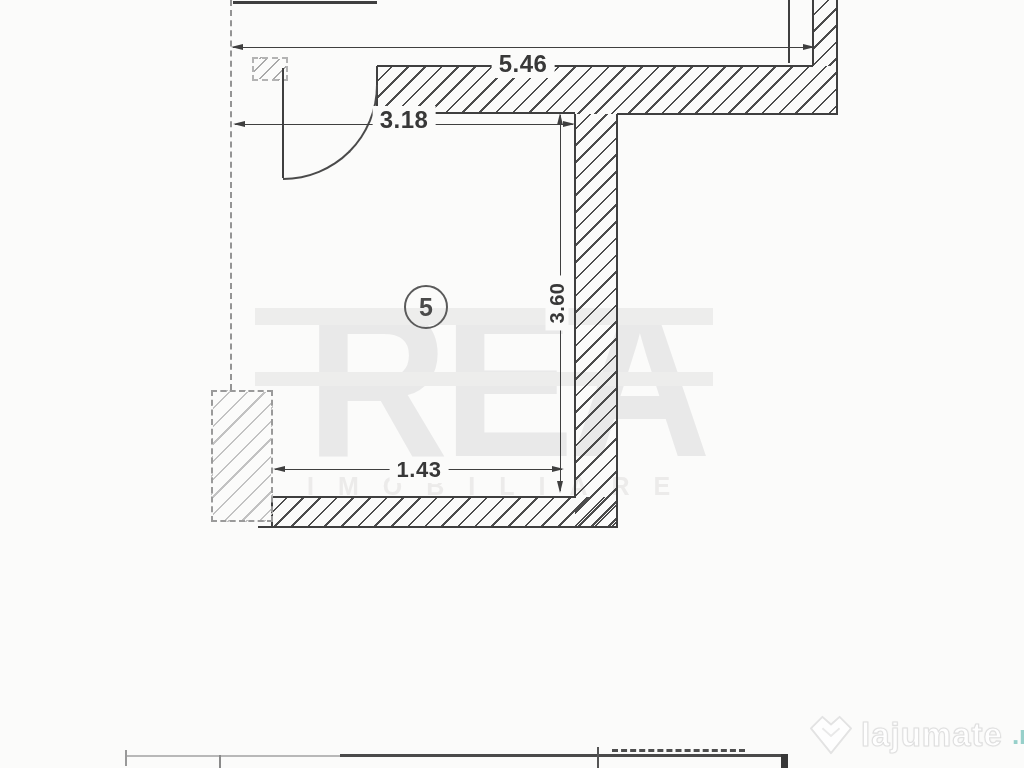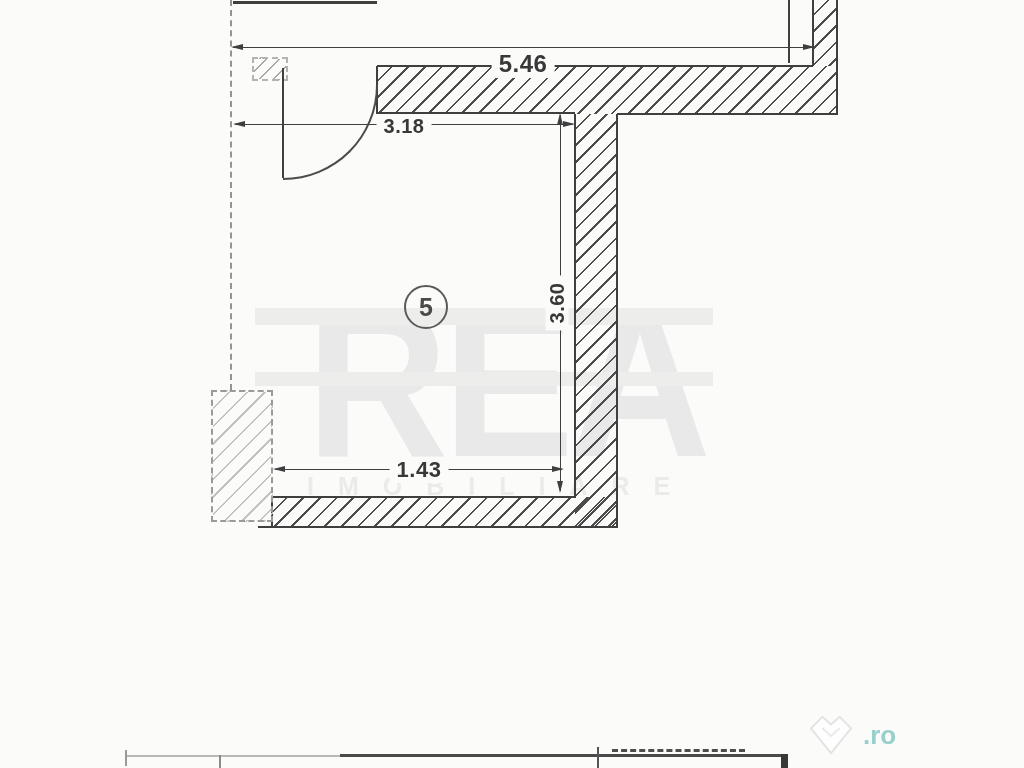--- a/index.html
+++ b/index.html
@@ -87,21 +87,21 @@
   <div class="dim-h" style="left:233px;top:47px;width:580px">
     <span class="ah al"></span>
     <span class="ah ar"></span>
   </div>
   <div class="dim-label" style="left:523px;top:64px;font-size:24px">5.46</div>
 
   <div class="dim-h" style="left:235px;top:124px;width:338px">
     <span class="ah al"></span>
     <span class="ah ar"></span>
   </div>
-  <div class="dim-label" style="left:404px;top:126px;font-size:20px">3.18</div>
+  <div class="dim-label" style="left:404px;top:120px;font-size:24px">3.18</div>
 
   <div class="dim-v" style="left:560px;top:115px;height:376px">
     <span class="ah au"></span>
     <span class="ah ad"></span>
   </div>
   <div class="dim-label rot" style="left:557px;top:303px;font-size:20px">3.60</div>
 
   <div class="dim-h" style="left:275px;top:469px;width:287px">
     <span class="ah al"></span>
     <span class="ah ar"></span>
@@ -118,16 +118,17 @@
   <div class="frag" style="left:125px;top:750px;width:2px;height:16px;background:#999"></div>
   <div class="frag" style="left:219px;top:755px;width:2px;height:13px;background:#8a8a8a"></div>
   <div class="frag" style="left:597px;top:747px;width:2px;height:21px;background:#555"></div>
   <div class="frag" style="left:612px;top:749px;width:133px;height:0;border-top:3px dashed #4e4e4e"></div>
 
   <div class="logo">
     <svg width="46" height="42" viewBox="0 0 48 44">
       <path d="M3,15 L15,3 L24,11 L33,3 L45,15 L24,41 Z" fill="#ffffff" stroke="#e2e2e2" stroke-width="2" stroke-linejoin="round"></path>
       <path d="M15,15 L24,23 L33,15" fill="none" stroke="#e9e9e9" stroke-width="2"></path>
     </svg>
+    <span class="logo-name">lajumate</span>
       <span class="logo-tld">.ro</span>
   </div>
 
 </div>
 
 </body></html>

